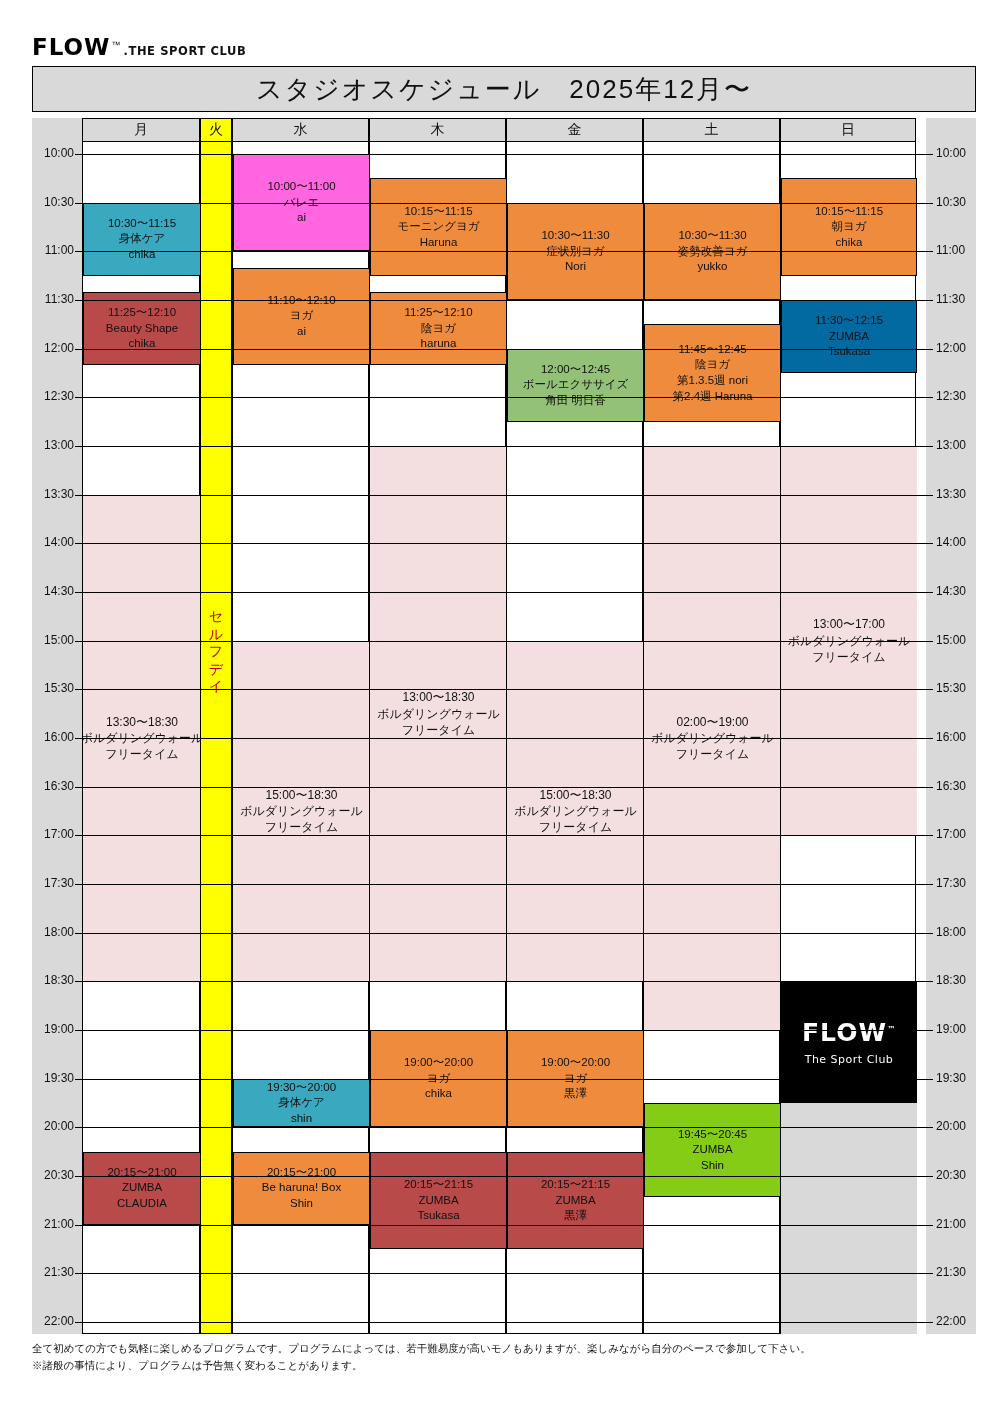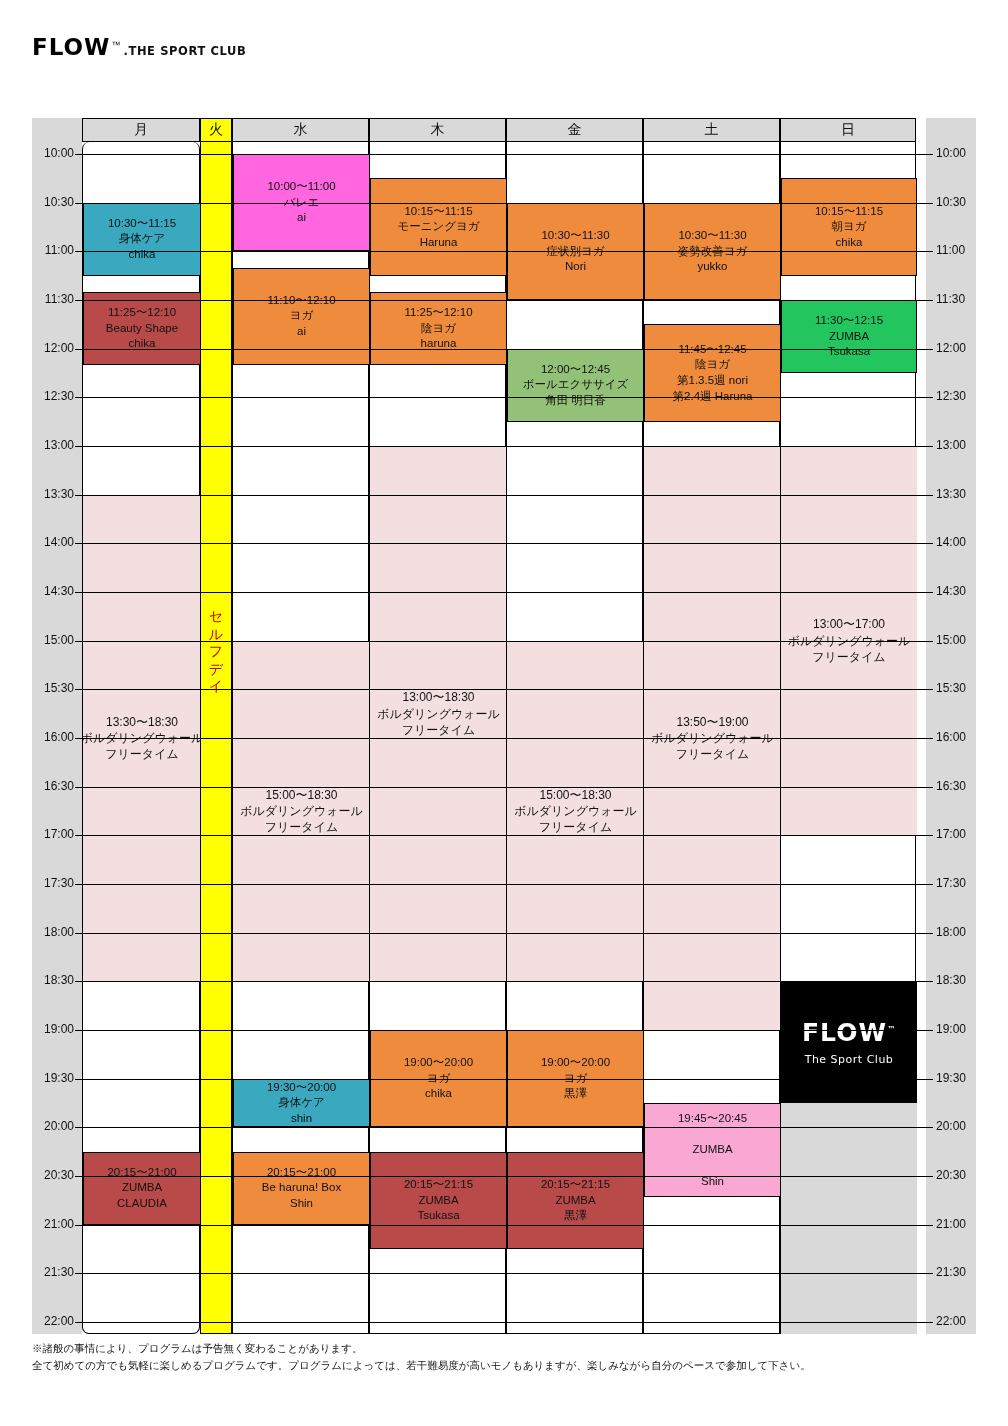--- a/index.html
+++ b/index.html
@@ -86,30 +86,33 @@
 <body>
 
 <div id="sheet">
 
   <div class="logo-row">
     <span class="logo-flow">FLOW</span>
     <span class="logo-tm">™</span>
     <span class="logo-sub">.THE SPORT CLUB</span>
   </div>
 
+  <div class="title-bar">
+    <span class="title-text">スタジオスケジュール　2025年12月〜</span>
+  </div>
 
   <div class="grid-frame" id="grid">
       <div class="col-body gutter" style="left: 0px; width: 50px;"></div>
       <div class="col-body gutter" style="left: 894px; width: 50px;"></div>
       <div style="position: absolute; top: 0px; height: 24px; left: 0px; width: 50px; background: rgb(217, 217, 217);"></div>
       <div style="position: absolute; top: 0px; height: 24px; left: 894px; width: 50px; background: rgb(217, 217, 217);"></div>
       <div class="day-head" style="left: 50px; width: 118px;">
         <span>月</span>
       </div>
-      <div class="col-body" id="col-mon" style="left: 50px; width: 118px; border-radius: 7px;">
+      <div class="col-body" id="col-mon" style="left: 50px; width: 118px;">
         <div class="ev" style="left: 0px; width: 118px; top: 60.6667px; height: 73px; background: rgb(58, 168, 191);">
           <div class="l">10:30〜11:15</div>
           <div class="l">身体ケア</div>
           <div class="l">chika</div>
         </div>
         <div class="ev" style="left: 0px; width: 118px; top: 149.889px; height: 73px; background: rgb(185, 74, 74);">
           <div class="l">11:25〜12:10</div>
           <div class="l">Beauty Shape</div>
           <div class="l">chika</div>
         </div>
@@ -235,40 +238,40 @@
           <div class="l">姿勢改善ヨガ</div>
           <div class="l">yukko</div>
         </div>
         <div class="ev" style="left: 0px; width: 137px; top: 182.333px; height: 97.3333px; background: rgb(239, 139, 60);">
           <div class="l">11:45〜12:45</div>
           <div class="l">陰ヨガ</div>
           <div class="l">第1.3.5週 nori</div>
           <div class="l">第2.4週 Haruna</div>
         </div>
         <div class="ev free" style="left: 0px; width: 137px; top: 304px; height: 584px; background: rgb(244, 223, 224); border: none;">
-          <div class="l">13:50〜19:00</div>
-          <div class="l">ボルダリングウォール</div>
-          <div class="l">フリータイム</div>
-        </div>
-        <div class="ev" style="left: 0px; width: 137px; top: 961px; height: 94px; background: #f9a8d4; gap: 16px;">
+          <div class="l">02:00〜19:00</div>
+          <div class="l">ボルダリングウォール</div>
+          <div class="l">フリータイム</div>
+        </div>
+        <div class="ev" style="left: 0px; width: 137px; top: 961px; height: 94px; background: #84cc16;">
           <div class="l">19:45〜20:45</div>
           <div class="l">ZUMBA</div>
           <div class="l">Shin</div>
         </div>
       </div>
       <div class="day-head" style="left: 748px; width: 136px;">
         <span>日</span>
       </div>
       <div class="col-body" id="col-sun" style="left: 748px; width: 136px;">
         <div class="ev" style="left: 0px; width: 136px; top: 36.3333px; height: 97.3333px; background: rgb(239, 139, 60);">
           <div class="l">10:15〜11:15</div>
           <div class="l">朝ヨガ</div>
           <div class="l">chika</div>
         </div>
-        <div class="ev" style="left: 0px; width: 136px; top: 158px; height: 73px; background: #22c55e;">
+        <div class="ev" style="left: 0px; width: 136px; top: 158px; height: 73px; background: #0369a1;">
           <div class="l">11:30〜12:15</div>
           <div class="l">ZUMBA</div>
           <div class="l">Tsukasa</div>
         </div>
         <div class="ev free" style="left: 0px; width: 136px; top: 304px; height: 389.333px; background: rgb(244, 223, 224); border: none;">
           <div class="l">13:00〜17:00</div>
           <div class="l">ボルダリングウォール</div>
           <div class="l">フリータイム</div>
         </div>
         <div class="flowbox" style="left: 0px; width: 136px; top: 839.333px; height: 121.667px;">
@@ -398,17 +401,17 @@
       <div class="tick" style="left: 43px; top: 1155.33px;"></div>
       <div class="tlabel right" style="left: 904px; top: 1147.33px; width: 46px;">21:30</div>
       <div class="tick" style="left: 894px; top: 1155.33px;"></div>
       <div class="tlabel" style="left: 0px; top: 1196px; width: 42px;">22:00</div>
       <div class="tick" style="left: 43px; top: 1204px;"></div>
       <div class="tlabel right" style="left: 904px; top: 1196px; width: 46px;">22:00</div>
       <div class="tick" style="left: 894px; top: 1204px;"></div>
     </div>
 
   <div class="notes">
+    <div>全て初めての方でも気軽に楽しめるプログラムです。プログラムによっては、若干難易度が高いモノもありますが、楽しみながら自分のペースで参加して下さい。</div>
     <div>※諸般の事情により、プログラムは予告無く変わることがあります。</div>
-    <div>全て初めての方でも気軽に楽しめるプログラムです。プログラムによっては、若干難易度が高いモノもありますが、楽しみながら自分のペースで参加して下さい。</div>
   </div>
 
 </div>
 
 </body></html>

